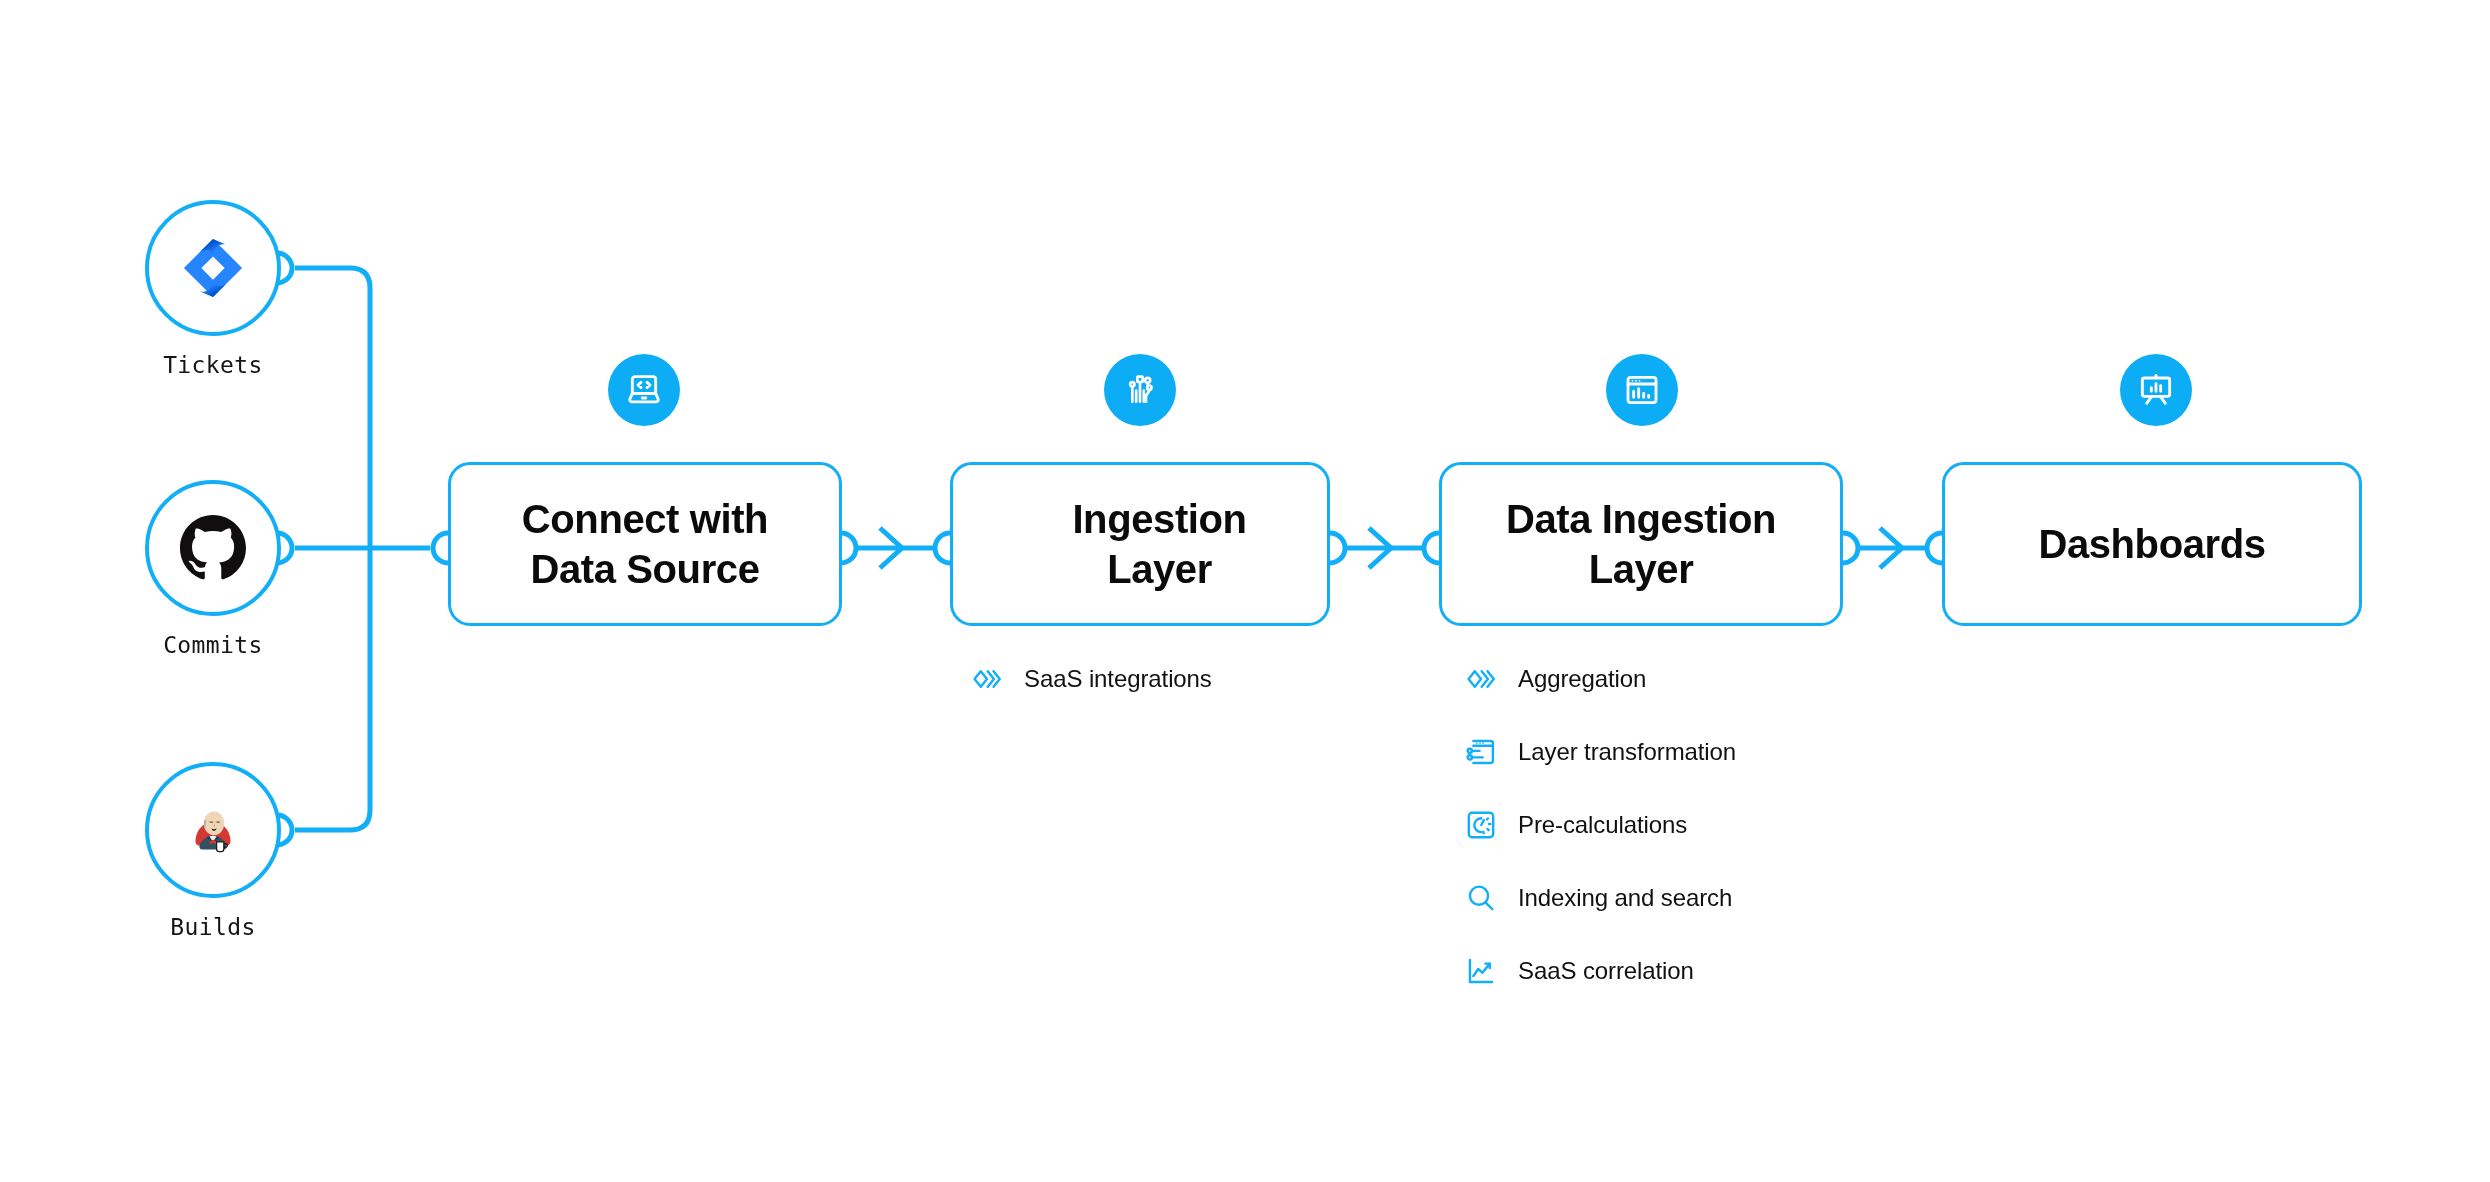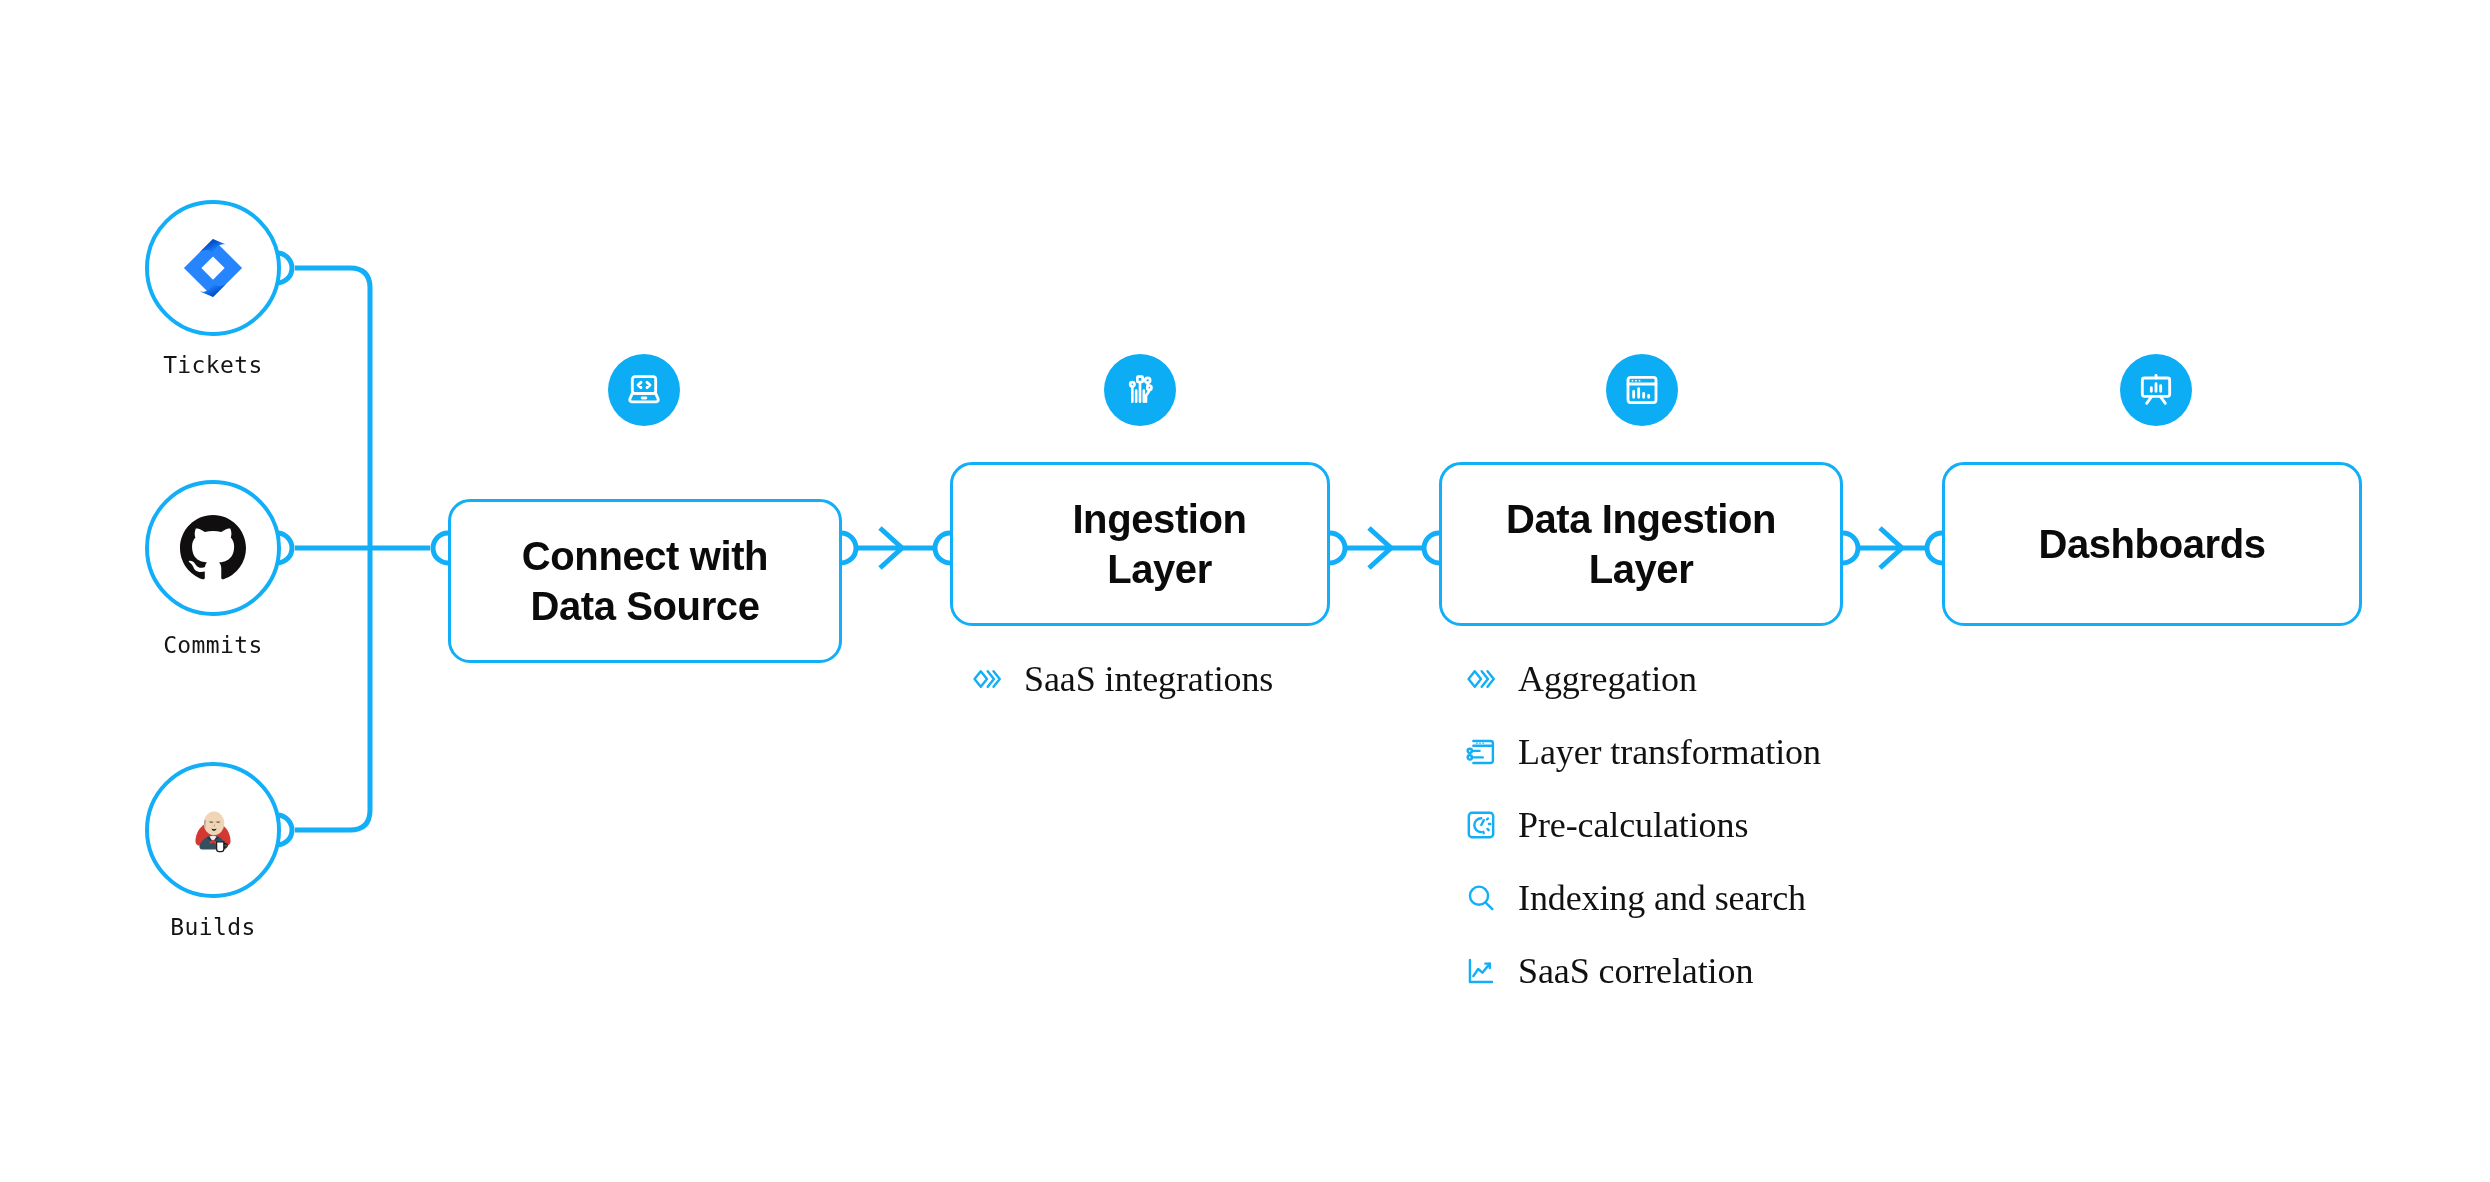--- a/index.html
+++ b/index.html
@@ -117,22 +117,22 @@
     width: 38px;
     height: 38px;
     flex: 0 0 38px;
     display: flex;
     align-items: center;
     justify-content: center;
     margin-right: 18px;
   }
   .feature-icon svg { display: block; }
   .feature-text {
-    font-family: Liberation Serif, serif;
-    font-size: 36px;
+    font-family: Liberation Sans, sans-serif;
+    font-size: 24px;
     color: #111111;
     white-space: nowrap;
     letter-spacing: -0.1px;
   }
 
   
 </style>
 </head>
 <body>
 
@@ -243,21 +243,21 @@
   </div>
 
   <div class="badge" style="left:608px; top:354px;">
     <svg width="40" height="40" viewBox="0 0 24 24" fill="none" stroke="#ffffff" stroke-width="1.7" stroke-linecap="round" stroke-linejoin="round">
       <rect x="5" y="4" width="14" height="10" rx="1.6"></rect>
       <path d="M10.2 7.4 8.4 9l1.8 1.6M13.8 7.4 15.6 9l-1.8 1.6"></path>
       <path d="M3.6 17.2c-.5.9.1 1.9 1.1 1.9h14.6c1 0 1.6-1 1.1-1.9L19 14H5z"></path>
       <path d="M10.9 16.8h2.2"></path>
     </svg>
   </div>
-  <div class="stage-box" style="left:448px; top:462px; width:394px; height:164px;margin-top:37px;">
+  <div class="stage-box" style="left:448px; top:462px; width:394px; height:164px;">
     <div class="stage-title">Connect with
 Data Source</div>
   </div>
 
   <div class="badge" style="left:1104px; top:354px;">
     <svg width="40" height="40" viewBox="0 0 24 24" fill="none" stroke="#ffffff" stroke-width="1.6" stroke-linecap="round" stroke-linejoin="round">
       <rect x="10.4" y="4" width="3.2" height="3.2" rx="0.4"></rect>
       <circle cx="16.6" cy="6.2" r="1.5"></circle>
       <circle cx="7.4" cy="8.6" r="1.3"></circle>
       <circle cx="17.6" cy="10.6" r="1.3"></circle>

